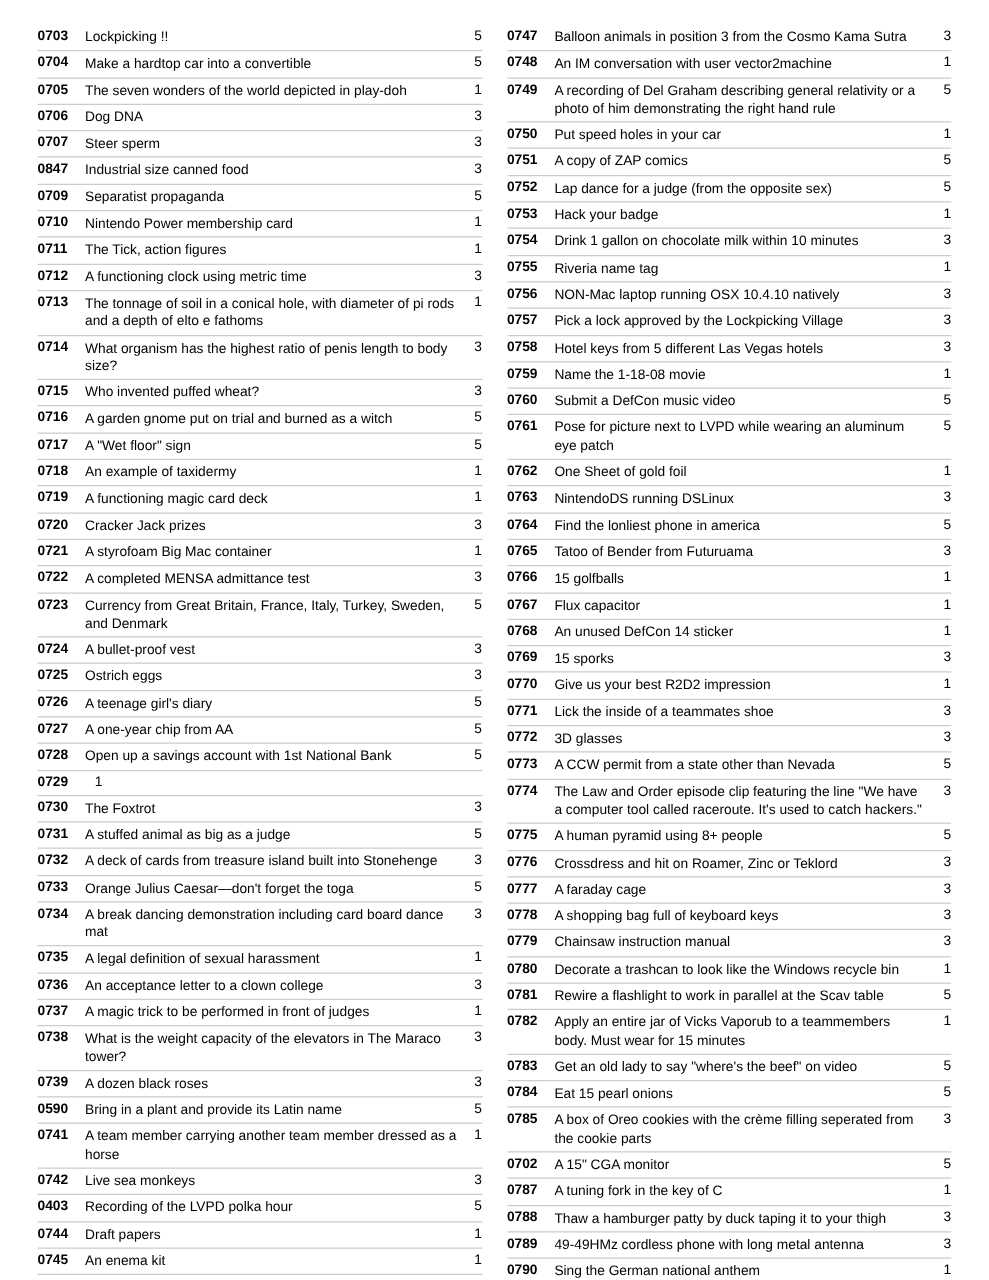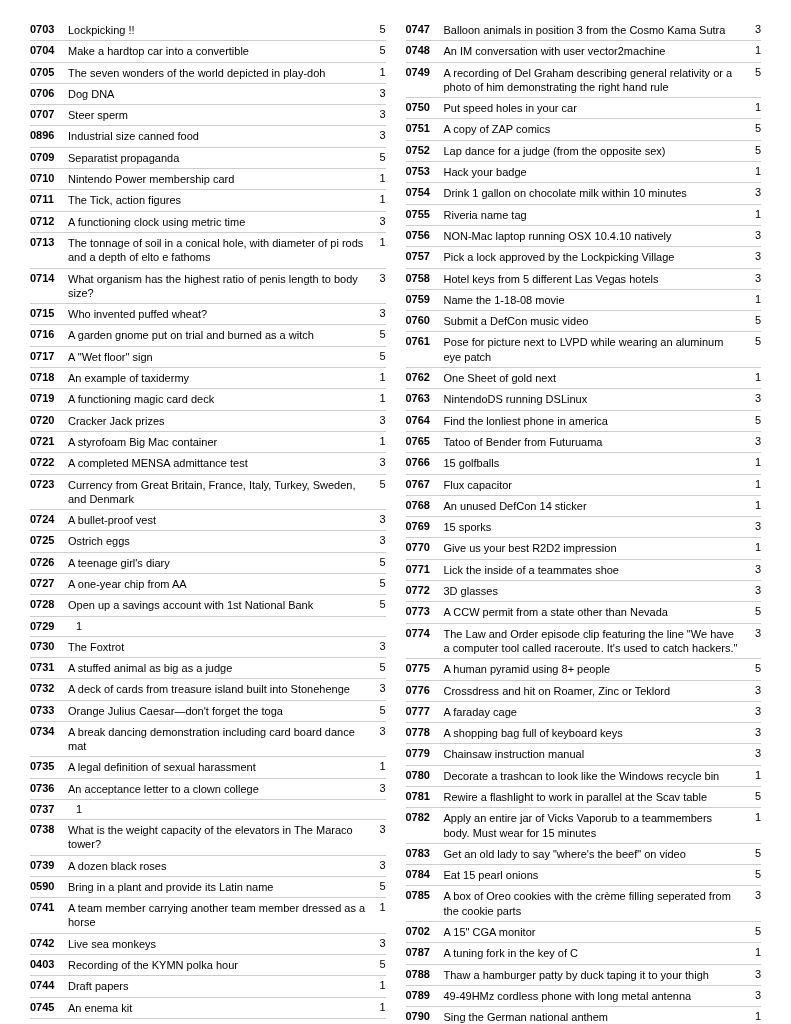--- a/index.html
+++ b/index.html
@@ -67,21 +67,21 @@
         <span class="row-num">0706</span>
         <span class="row-text">Dog DNA</span>
         <span class="row-score">3</span>
       </div>
       <div class="row">
         <span class="row-num">0707</span>
         <span class="row-text">Steer sperm</span>
         <span class="row-score">3</span>
       </div>
       <div class="row">
-        <span class="row-num">0896</span>
+        <span class="row-num">0847</span>
         <span class="row-text">Industrial size canned food</span>
         <span class="row-score">3</span>
       </div>
       <div class="row">
         <span class="row-num">0709</span>
         <span class="row-text">Separatist propaganda</span>
         <span class="row-score">5</span>
       </div>
       <div class="row">
         <span class="row-num">0710</span>
@@ -212,20 +212,21 @@
         <span class="row-text">A legal definition of sexual harassment</span>
         <span class="row-score">1</span>
       </div>
       <div class="row">
         <span class="row-num">0736</span>
         <span class="row-text">An acceptance letter to a clown college</span>
         <span class="row-score">3</span>
       </div>
       <div class="row">
         <span class="row-num">0737</span>
+        <span class="row-text">A magic trick to be performed in front of judges</span>
         <span class="row-score">1</span>
       </div>
       <div class="row">
         <span class="row-num">0738</span>
         <span class="row-text">What is the weight capacity of the elevators in The Maraco tower?</span>
         <span class="row-score">3</span>
       </div>
       <div class="row">
         <span class="row-num">0739</span>
         <span class="row-text">A dozen black roses</span>
@@ -241,21 +242,21 @@
         <span class="row-text">A team member carrying another team member dressed as a horse</span>
         <span class="row-score">1</span>
       </div>
       <div class="row">
         <span class="row-num">0742</span>
         <span class="row-text">Live sea monkeys</span>
         <span class="row-score">3</span>
       </div>
       <div class="row">
         <span class="row-num">0403</span>
-        <span class="row-text">Recording of the KYMN polka hour</span>
+        <span class="row-text">Recording of the LVPD polka hour</span>
         <span class="row-score">5</span>
       </div>
       <div class="row">
         <span class="row-num">0744</span>
         <span class="row-text">Draft papers</span>
         <span class="row-score">1</span>
       </div>
       <div class="row">
         <span class="row-num">0745</span>
         <span class="row-text">An enema kit</span>
@@ -334,21 +335,21 @@
         <span class="row-text">Submit a DefCon music video</span>
         <span class="row-score">5</span>
       </div>
       <div class="row">
         <span class="row-num">0761</span>
         <span class="row-text">Pose for picture next to LVPD while wearing an aluminum eye patch</span>
         <span class="row-score">5</span>
       </div>
       <div class="row">
         <span class="row-num">0762</span>
-        <span class="row-text">One Sheet of gold next</span>
+        <span class="row-text">One Sheet of gold foil</span>
         <span class="row-score">1</span>
       </div>
       <div class="row">
         <span class="row-num">0763</span>
         <span class="row-text">NintendoDS running DSLinux</span>
         <span class="row-score">3</span>
       </div>
       <div class="row">
         <span class="row-num">0764</span>
         <span class="row-text">Find the lonliest phone in america</span>

